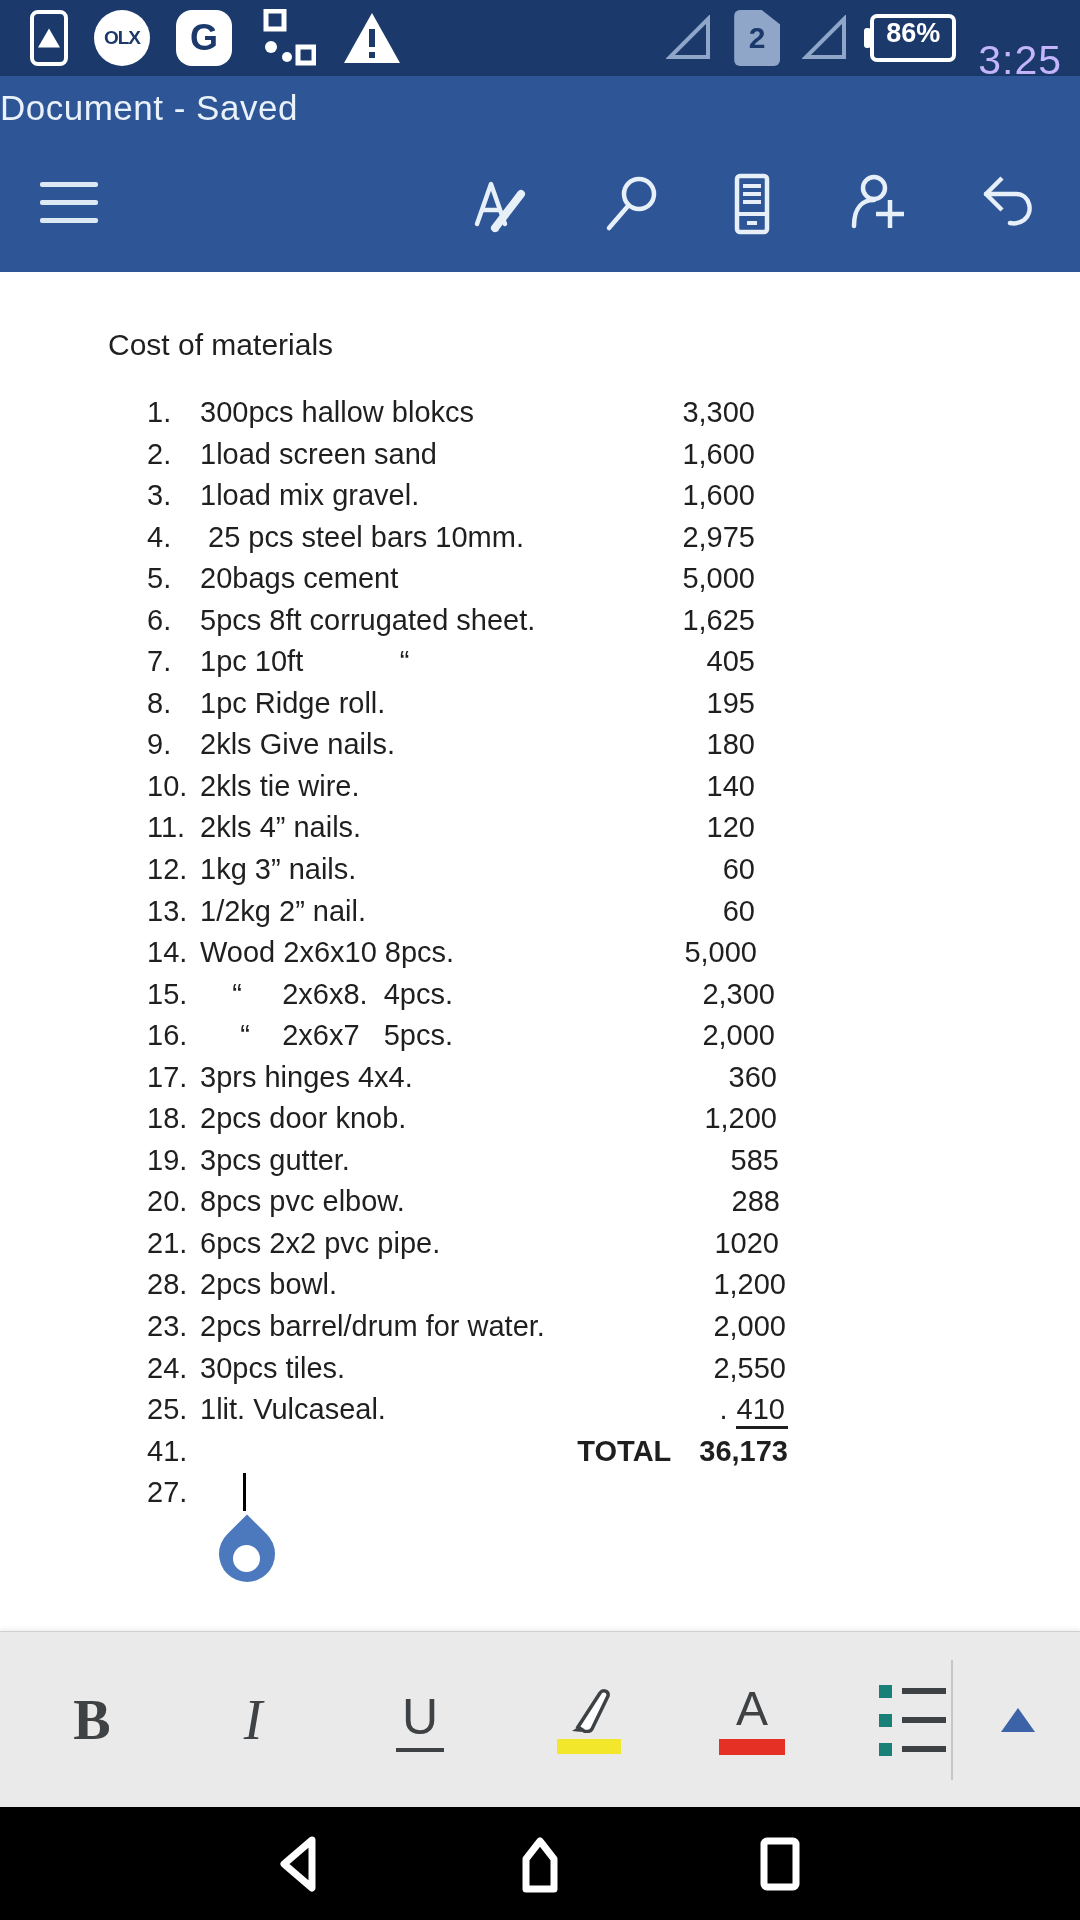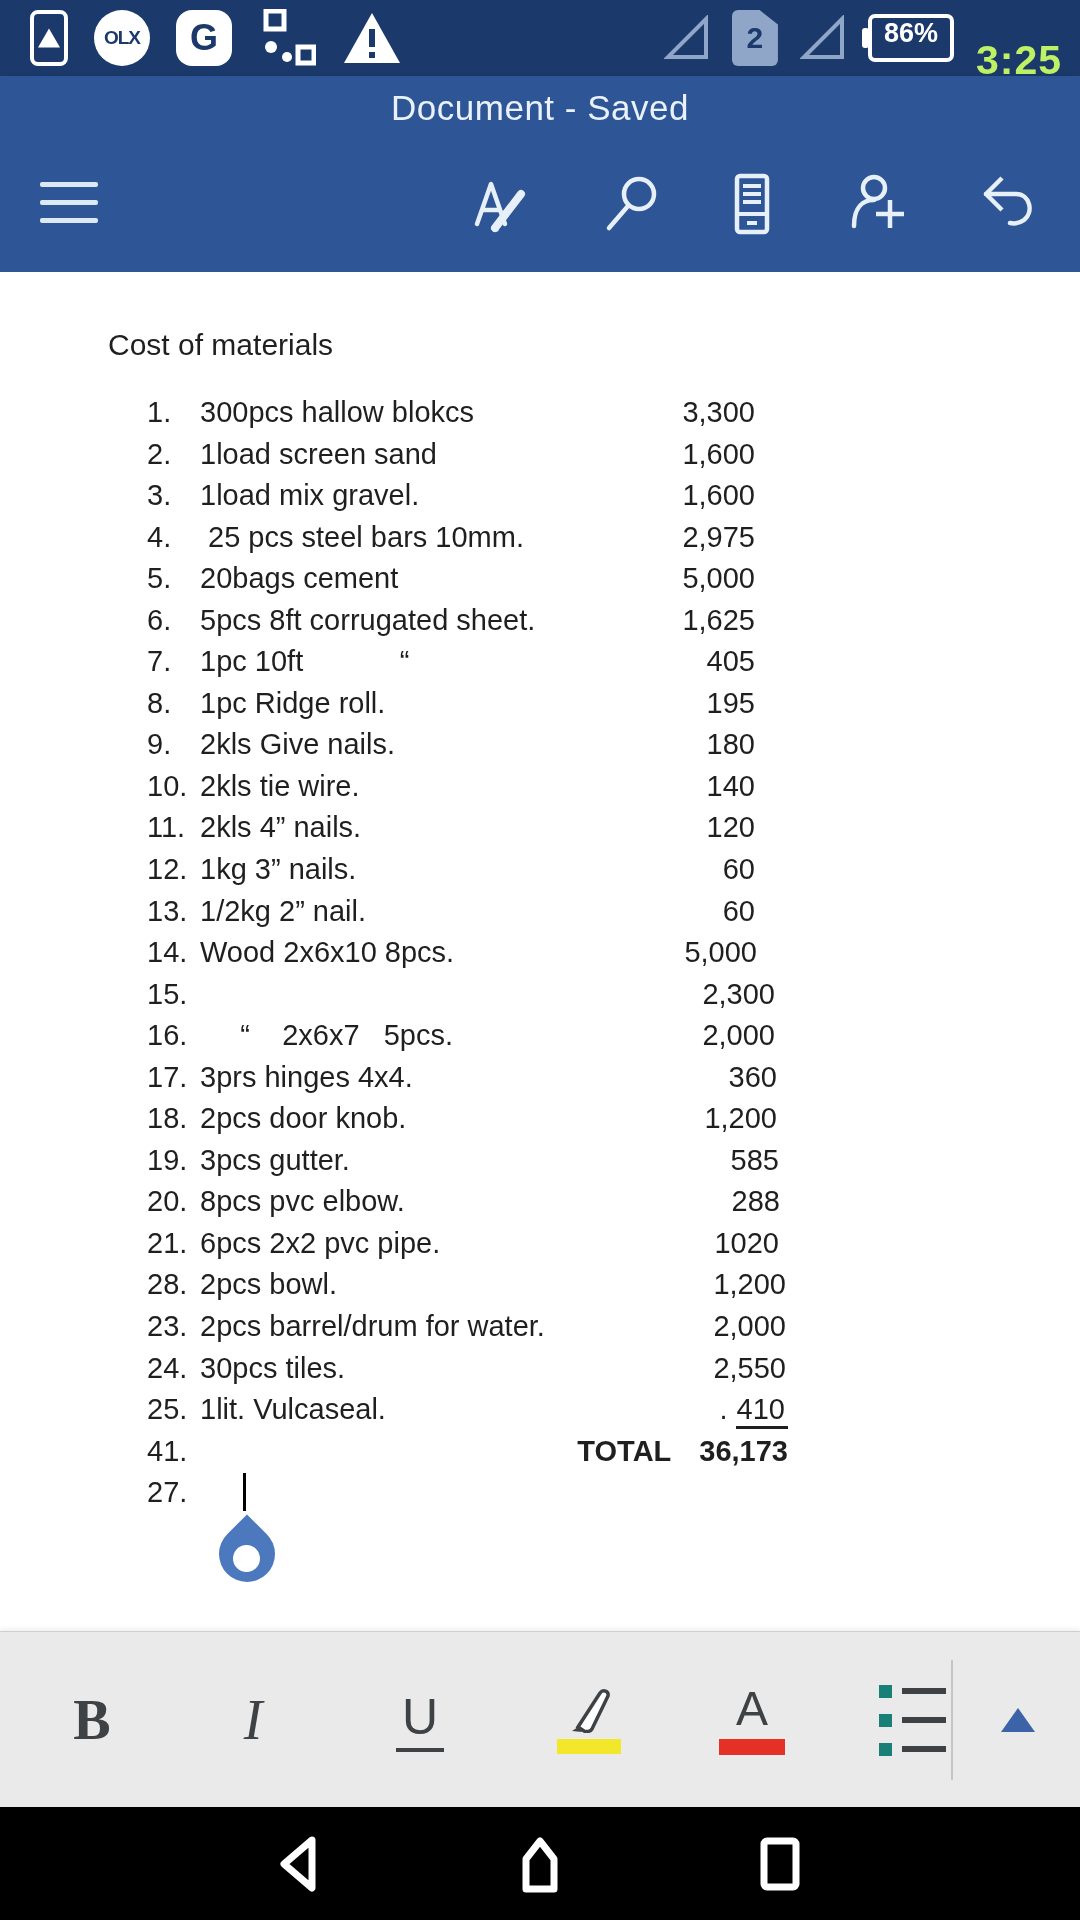--- a/index.html
+++ b/index.html
@@ -24,26 +24,26 @@
     display:flex;align-items:center;justify-content:center;font-weight:700;font-size:19px;letter-spacing:-1px;}
   .g-icon{width:56px;height:56px;border-radius:16px;background:#fff;color:var(--status-bar-bg);
     display:flex;align-items:center;justify-content:center;font-weight:700;font-size:36px;}
   .sim-badge{width:46px;height:56px;background:var(--muted-slate);border-radius:6px;
     clip-path:polygon(0 0,60% 0,100% 26%,100% 100%,0 100%);
     display:flex;align-items:center;justify-content:center;color:var(--status-bar-bg);font-weight:700;font-size:30px;}
   .battery{position:relative;width:86px;height:48px;border:4px solid #fff;border-radius:7px;
     display:flex;align-items:flex-start;justify-content:center;color:#fff;font-size:27px;font-weight:700;}
   .battery::before{content:"";position:absolute;left:-10px;top:50%;transform:translateY(-50%);
     width:7px;height:20px;background:#fff;border-radius:3px;}
-  .clock{color:#bef264;font-size:41px;font-weight:700;letter-spacing:1px;margin-top:44px;}
+  .clock{color:#c4b5fd;font-size:41px;font-weight:400;letter-spacing:1px;margin-top:44px;}
 
   
   .app-bar{position:absolute;top:76px;left:0;width:1080px;height:196px;background:var(--app-bar-bg);
     box-shadow:0 4px 8px rgba(0,0,0,.28);}
-  .doc-title{position:absolute;top:12px;left:0;width:100%;text-align:center;color:#E9F2FA;
+  .doc-title{position:absolute;top:12px;left:0;width:100%;text-align:left;color:#E9F2FA;
     font-size:35px;font-weight:400;letter-spacing:.5px;}
   .hamburger{position:absolute;left:40px;top:106px;width:58px;height:44px;cursor:pointer;}
   .hamburger span{display:block;height:5px;background:#DCE9F5;border-radius:2px;margin-bottom:13px;}
   .ab-action{position:absolute;top:96px;width:64px;height:64px;}
 
   
   .page{position:absolute;top:272px;left:0;width:1080px;height:1359px;background:#fff;}
   .doc-heading{position:absolute;left:108px;top:56px;font-size:30px;color:var(--doc-text);}
   .doc-list{position:absolute;left:0;top:120px;width:1080px;}
   .row{position:relative;height:41.55px;font-size:29px;color:var(--doc-text);}
@@ -229,20 +229,21 @@
         <span class="label">1/2kg 2” nail.</span>
         <span class="amount" style="right: 325px;"><span class="">60</span></span>
       </div>
       <div class="row">
         <span class="num">14.</span>
         <span class="label">Wood 2x6x10 8pcs.</span>
         <span class="amount" style="right: 323px;"><span class="">5,000</span></span>
       </div>
       <div class="row">
         <span class="num">15.</span>
+        <span class="label">&nbsp;&nbsp;&nbsp;&nbsp;“&nbsp;&nbsp;&nbsp;&nbsp;&nbsp;2x6x8.&nbsp;&nbsp;4pcs.</span>
         <span class="amount" style="right: 305px;"><span class="">2,300</span></span>
       </div>
       <div class="row">
         <span class="num">16.</span>
         <span class="label">&nbsp;&nbsp;&nbsp;&nbsp;&nbsp;“&nbsp;&nbsp;&nbsp;&nbsp;2x6x7&nbsp;&nbsp;&nbsp;5pcs.</span>
         <span class="amount" style="right: 305px;"><span class="">2,000</span></span>
       </div>
       <div class="row">
         <span class="num">17.</span>
         <span class="label">3prs hinges 4x4.</span>

